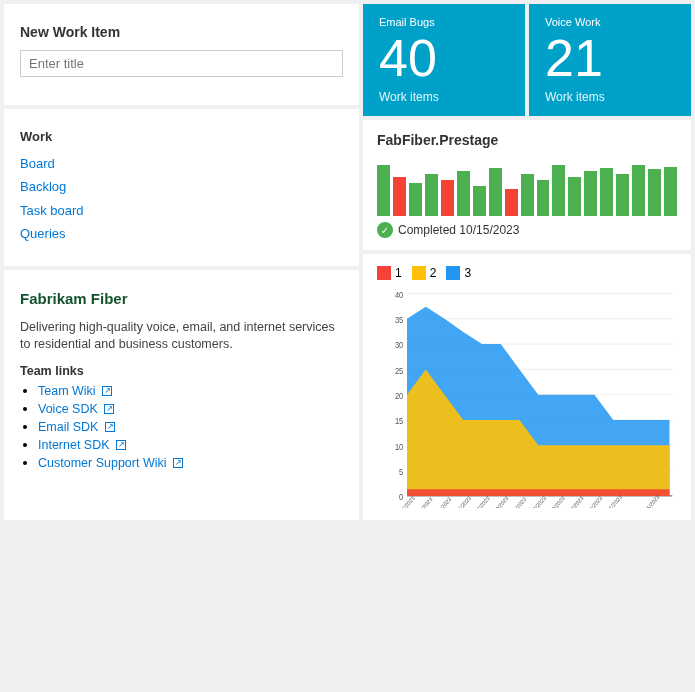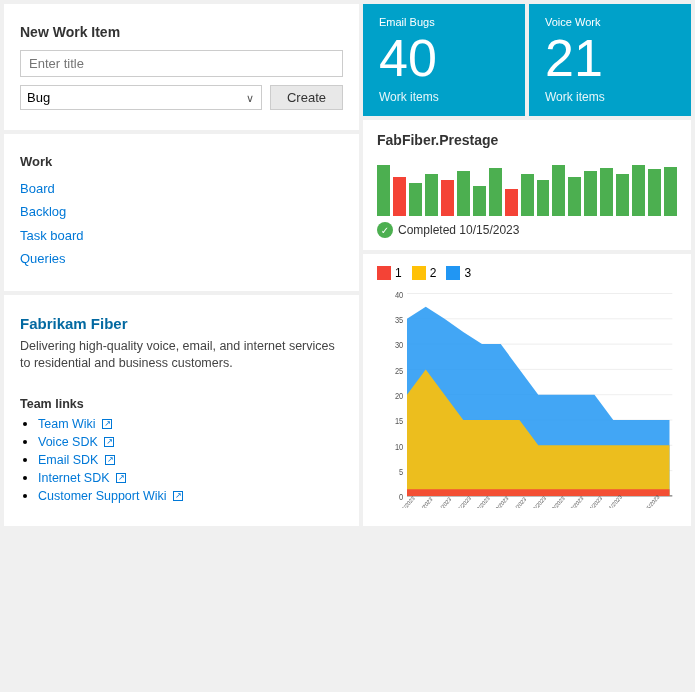--- a/index.html
+++ b/index.html
@@ -99,28 +99,28 @@
       color: #0078d7;
       text-decoration: none;
       line-height: 1.8;
       font-size: 13px;
     }
 
     
     .panel-fabrikam h3 {
       font-size: 15px;
       font-weight: 600;
-      color: #0369a1;
-      margin-bottom: 6px;
+      color: #14532d;
+      margin-bottom: 12px;
     }
     .panel-fabrikam p {
       color: #444;
       font-size: 12.5px;
       line-height: 1.4;
-      margin-bottom: 24px;
+      margin-bottom: 10px;
     }
     .panel-fabrikam .team-links-label {
       font-weight: 700;
       font-size: 12.5px;
       margin-bottom: 5px;
       color: #333;
     }
     .panel-fabrikam ul {
       list-style: disc;
       padding-left: 18px;
@@ -263,32 +263,20 @@
 </head>
 <body>
 
 <div class="main-grid">
 
   <div class="left-col">
 
     <div class="panel panel-new-work">
       <h3>New Work Item</h3>
       <input type="text" placeholder="Enter title" style="">
-      <div class="select-row">
-        <div class="select-wrapper">
-          <select>
-            <option>Bug</option>
-            <option>Task</option>
-            <option>User Story</option>
-            <option>Epic</option>
-            <option>Feature</option>
-          </select>
-        </div>
-        <button class="btn-create">Create</button>
-      </div>
     </div>
 
     <div class="panel panel-work">
       <h3>Work</h3>
       <a href="#">Board</a>
       <a href="#">Backlog</a>
       <a href="#">Task board</a>
       <a href="#">Queries</a>
     </div>
 

